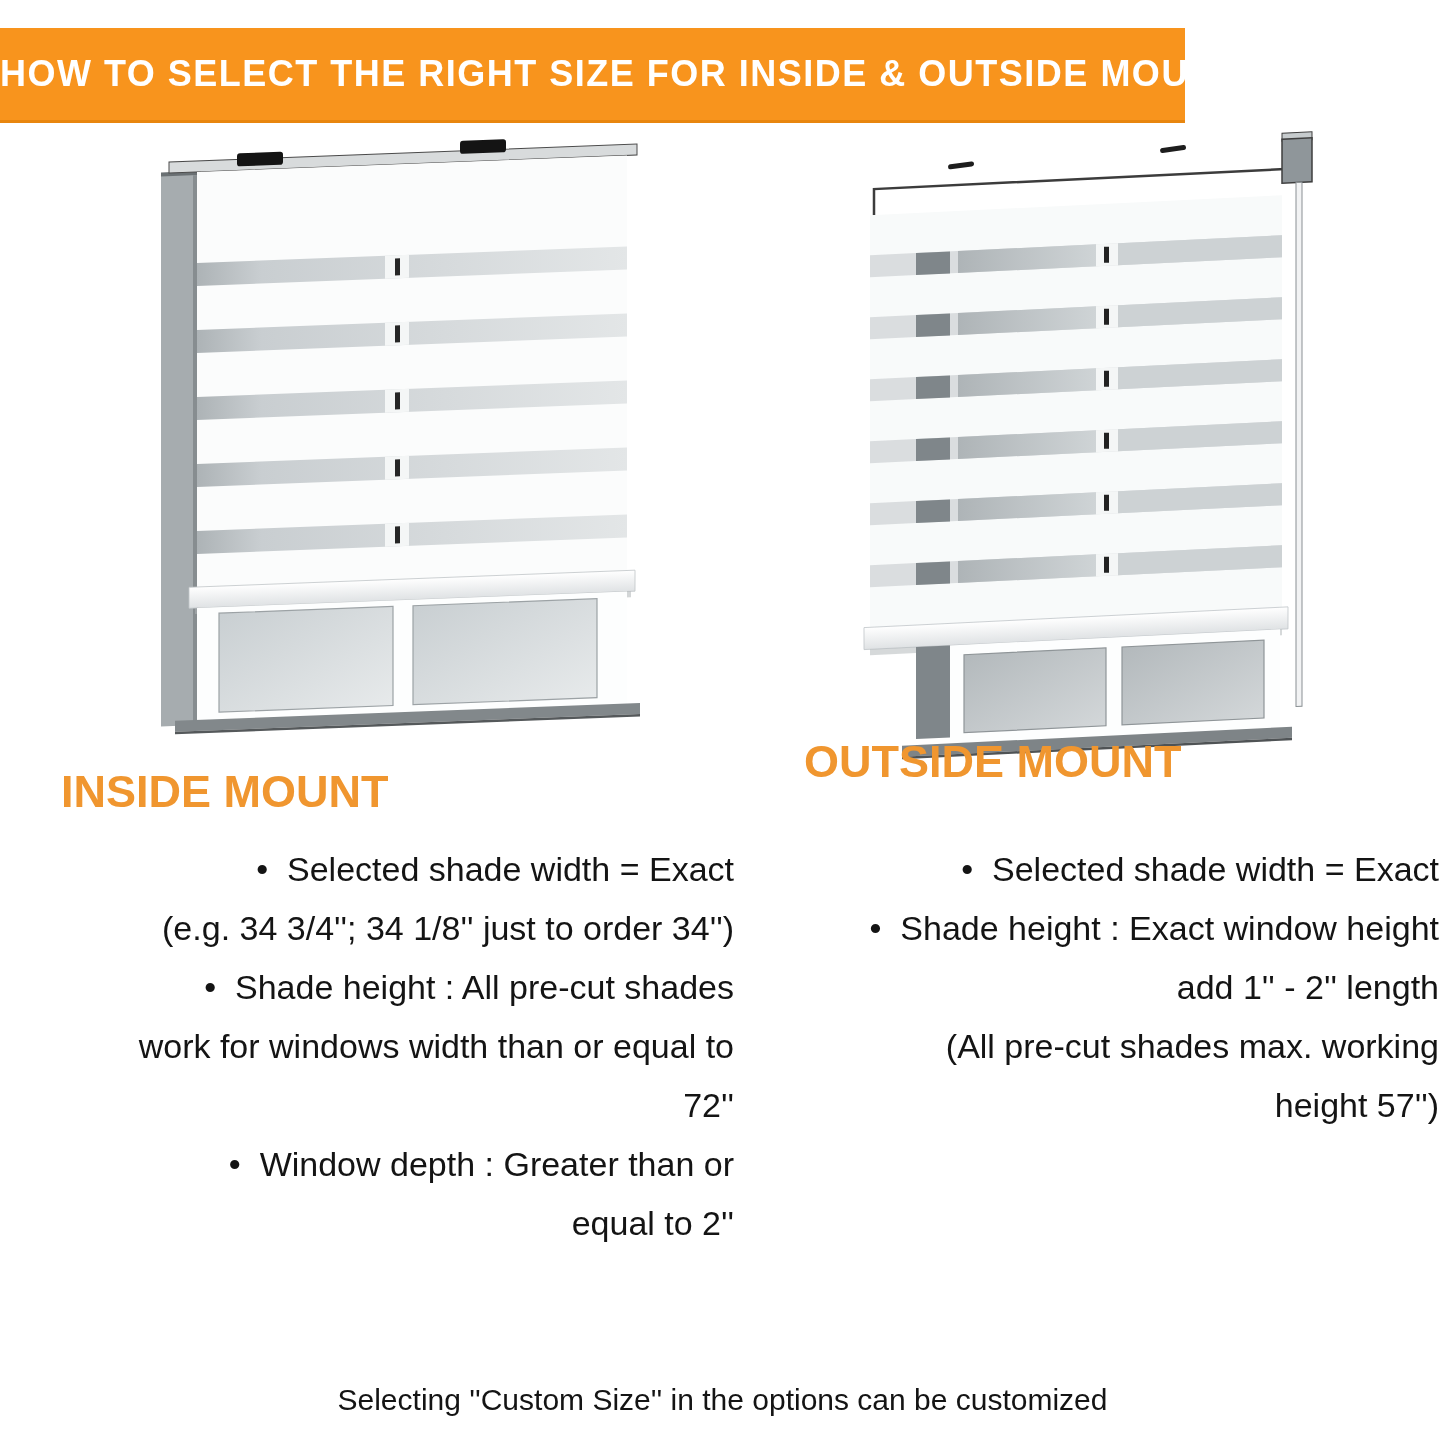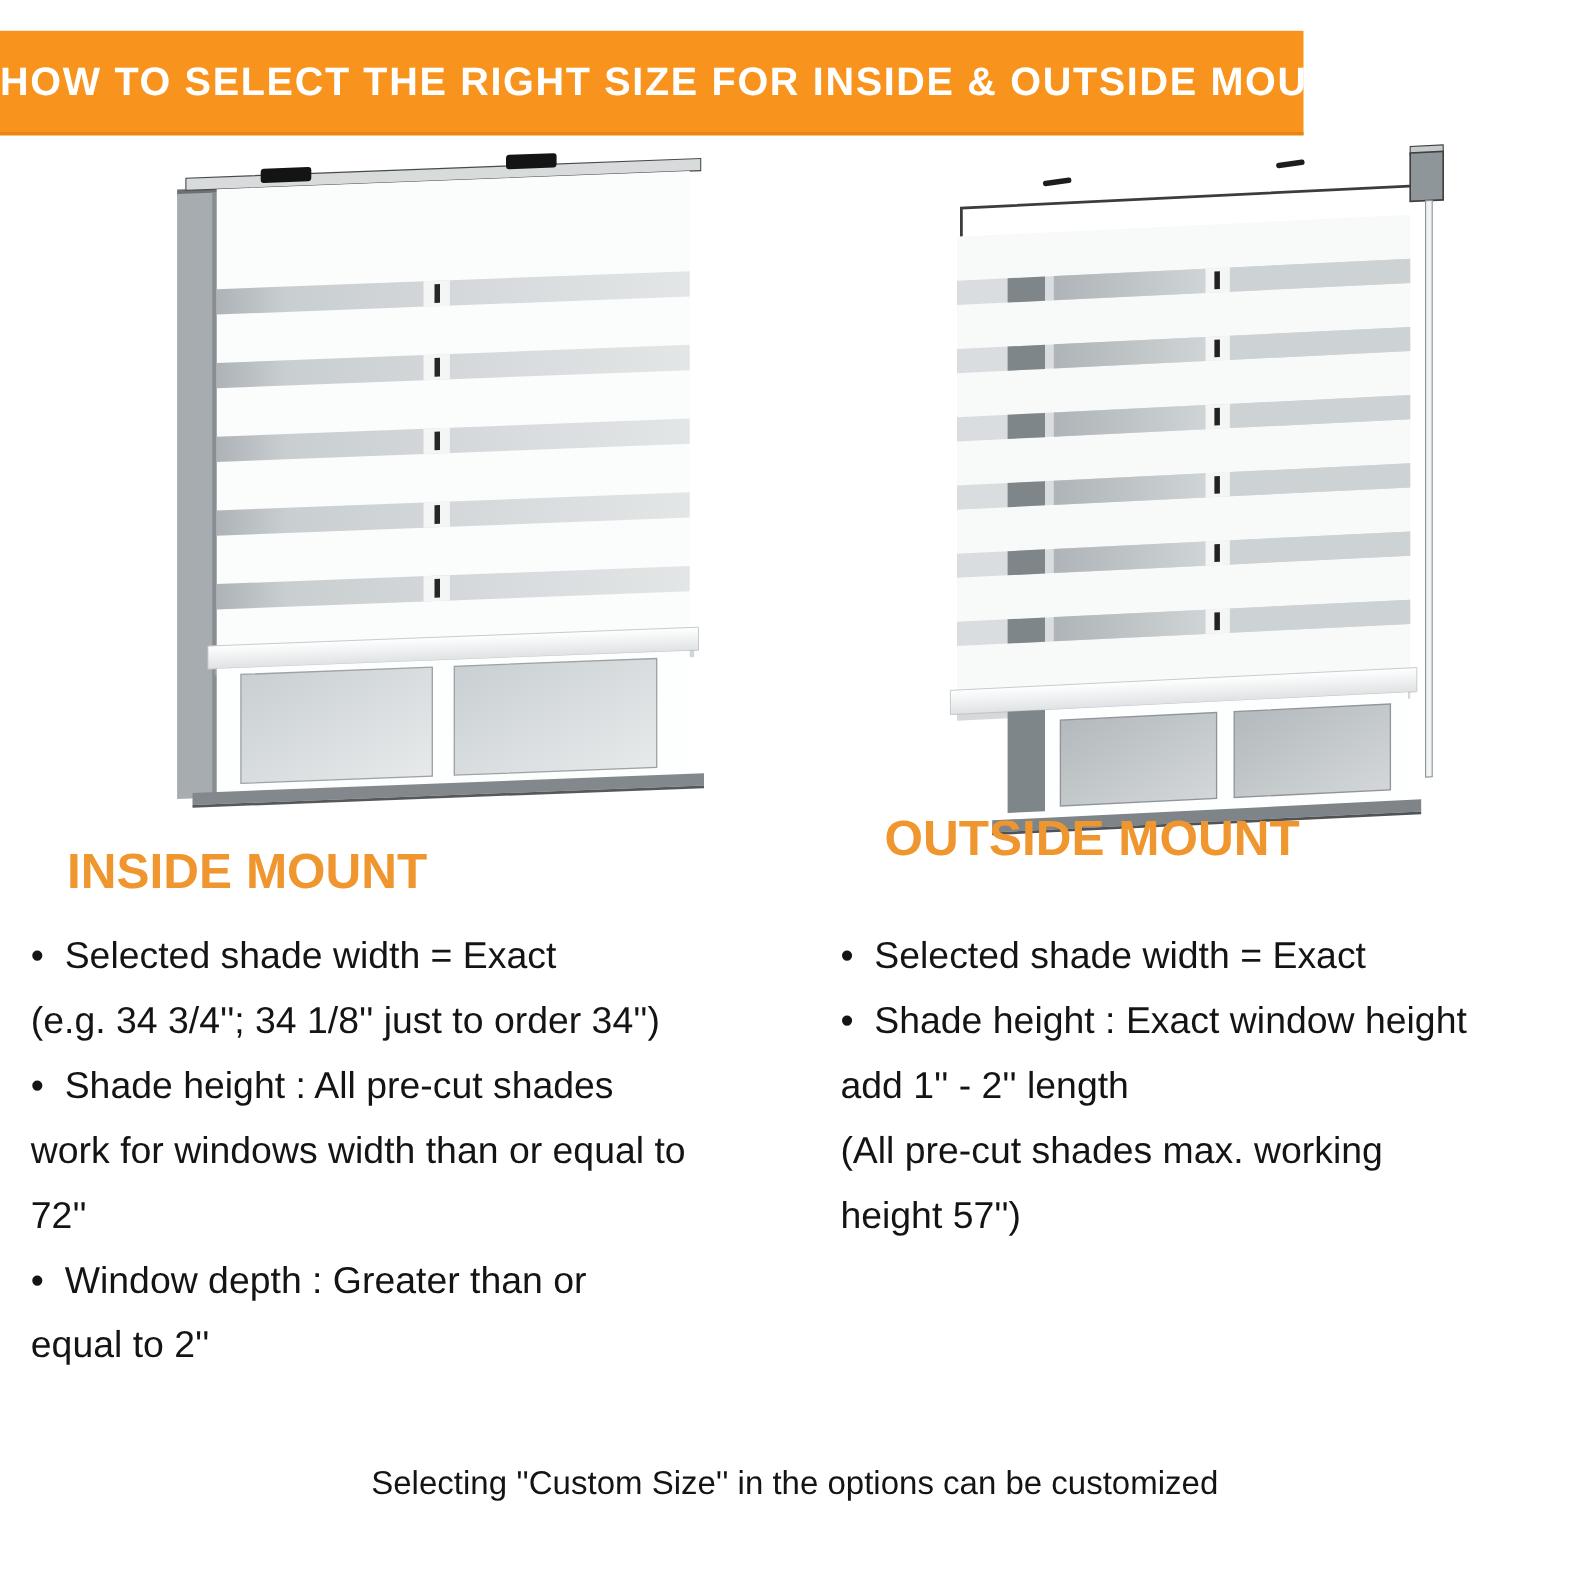--- a/index.html
+++ b/index.html
@@ -29,23 +29,23 @@
   }
   #heading-inside  { left:45px;  top:750px; }
   #heading-outside { left:788px; top:720px; }
   .text-col {
     position:absolute; top:840px;
     color:var(--body-text, #141414);
     font-size:34px; line-height:59px;
   }
   #col-inside  { left:28px;  width:706px; }
   #col-outside { left:764px; width:675px; }
-  .line { white-space:pre; }
+  .line { white-space:pre;text-align:right; }
   .footer-note {
-    position:absolute; left:0; top:1332px; width:1445px;
+    position:absolute; left:0; top:1383px; width:1445px;
     text-align:center; font-size:30px;
     color:var(--body-text, #141414); white-space:pre;
   }
 </style>
 </head>
 <body>
 
 <div class="page">
 
   <header class="banner">

